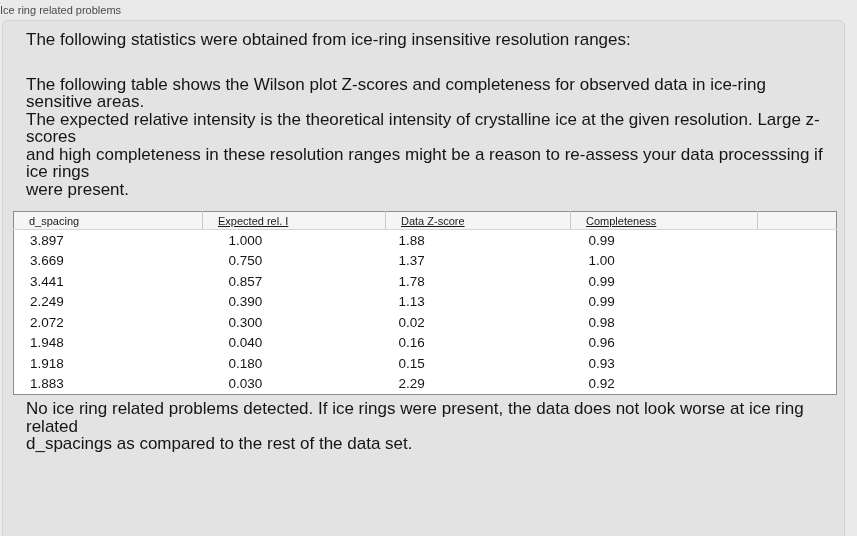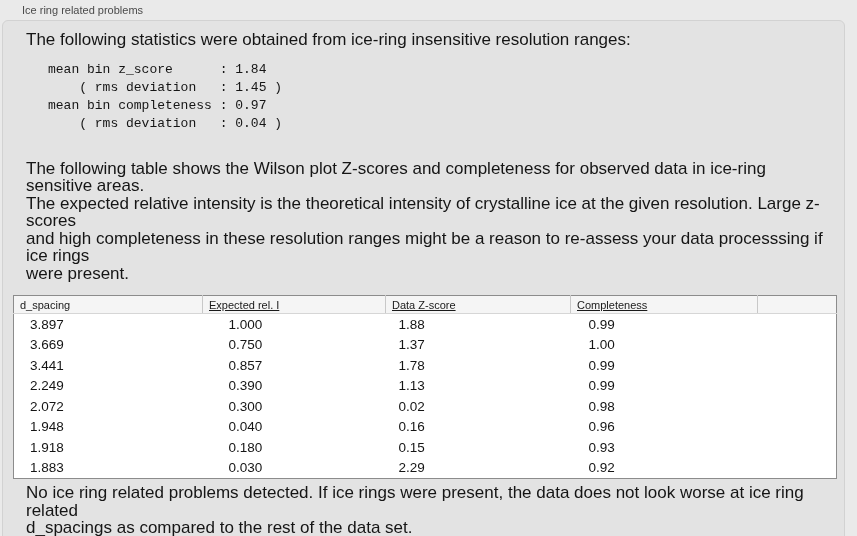--- a/index.html
+++ b/index.html
@@ -8,21 +8,21 @@
     width: 857px;
     height: 536px;
     background: #eaeaea;
     overflow: hidden;
     font-family: "Liberation Sans", sans-serif;
     color: #151515;
     -webkit-font-smoothing: antialiased;
   }
   .panel-title {
     position: absolute;
-    left: 22px;
+    left: 0;
     top: 4px;
     font-size: 11px;
     color: #4a4a4a;
   }
   .groupbox {
     position: absolute;
     left: 2px;
     top: 20px;
     width: 843px;
     height: 560px;
@@ -58,21 +58,21 @@
     background: #ffffff;
     border: 1px solid #8c8c8c;
   }
   .ice-table th {
     background: #f5f5f5;
     font-size: 11px;
     font-weight: normal;
     text-align: left;
     color: #1a1a1a;
     height: 13px;
-    padding: 2px 0 2px 6px;
+    padding: 2px 0 2px 15px;
     border-bottom: 1px solid #d6d6d6;
     overflow: hidden;
     white-space: nowrap;
   }
   .ice-table th + th { border-left: 1px solid #c8c8c8; text-decoration: underline; }
   .ice-table td {
     font-size: 13.5px;
     height: 20.5px;
     padding: 0;
     vertical-align: middle;
@@ -89,24 +89,20 @@
 
 <div class="screen">
 
   <div class="panel-title">Ice ring related problems</div>
 
   <div class="groupbox">
     <div class="content">
 
       <p class="para intro">The following statistics were obtained from ice-ring insensitive resolution ranges:</p>
 
-      <pre class="stats">mean bin z_score      : 1.84
-    ( rms deviation   : 1.45 )
-mean bin completeness : 0.97
-    ( rms deviation   : 0.04 )</pre>
 
       <p class="para description">The following table shows the Wilson plot Z-scores and completeness for observed data in ice-ring sensitive areas.
 The expected relative intensity is the theoretical intensity of crystalline ice at the given resolution. Large z-scores
 and high completeness in these resolution ranges might be a reason to re-assess your data processsing if ice rings
 were present.</p>
 
       <table class="ice-table">
         <colgroup>
           <col style="width:189px">
           <col style="width:183px">

